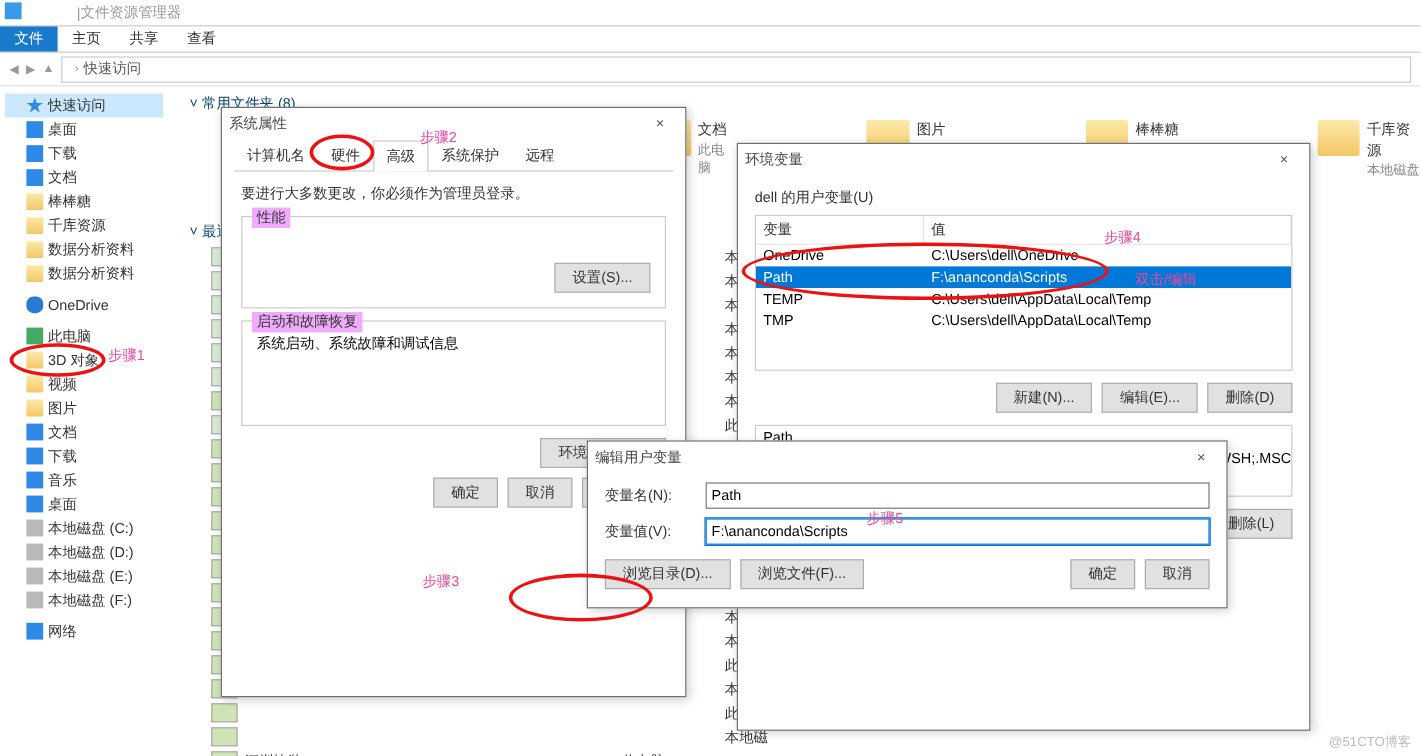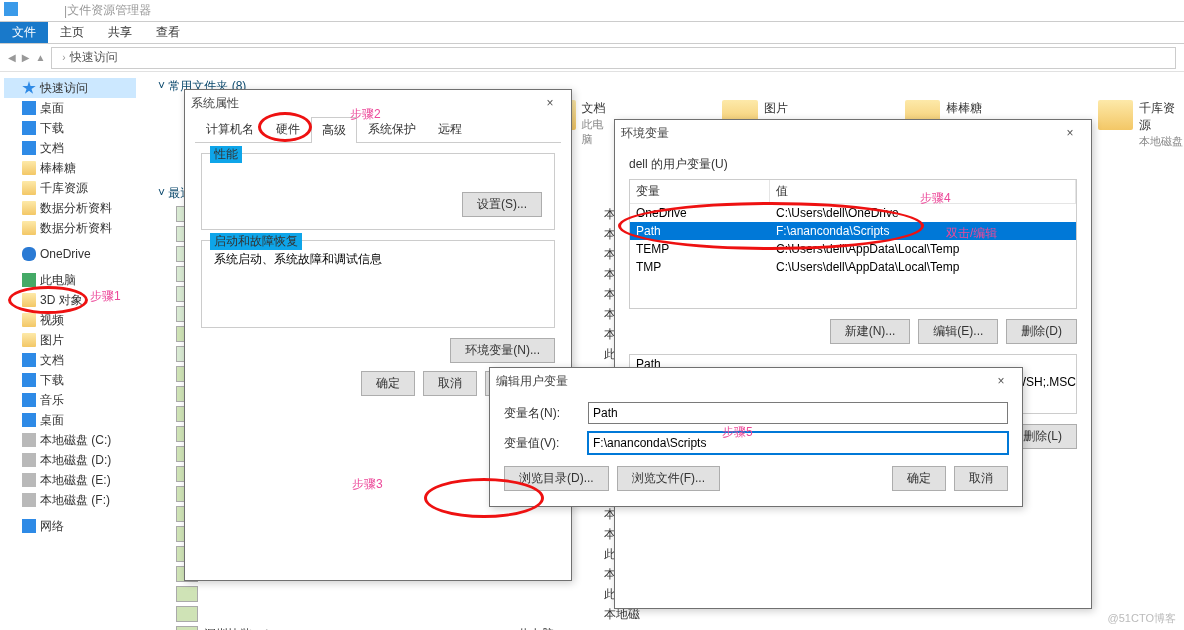--- a/index.html
+++ b/index.html
@@ -41,21 +41,21 @@
 .gf .sub { color:#888; font-size:11px; }
 
 
 .dlg { position: absolute; background: #fff; border: 1px solid #707070; box-shadow: 2px 2px 8px rgba(0,0,0,.2); }
 .dlg .dlg-title { height: 26px; display: flex; align-items: center; justify-content: space-between; padding: 0 6px; color: #444; }
 .dlg .close-x { width: 30px; text-align: center; color: #555; }
 .tabset { display: flex; border-bottom: 1px solid #ccc; margin: 0 10px; }
 .tabset .t { padding: 4px 10px; border: 1px solid transparent; border-bottom: none; color: #333; }
 .tabset .t.active { border-color: #ccc; background: #fff; position: relative; top: 1px; }
 .group { border: 1px solid #ccc; margin: 10px 16px; padding: 10px 12px 12px; position: relative; }
-.group .legend { position: absolute; top: -8px; left: 8px; background: #0ea5e9; padding: 0 4px; color: #333; }
+.group .legend { position: absolute; top: -8px; left: 8px; background: #f0abfc; padding: 0 4px; color: #333; }
 .btn { border: 1px solid #adadad; background: #e1e1e1; padding: 3px 14px; color: #333; display: inline-block; text-align: center; }
 .btn-row { display: flex; justify-content: flex-end; gap: 8px; padding: 8px 16px; }
 .right-btn { float: right; margin-top: 8px; }
 
 
 .lv { border: 1px solid #ccc; background: #fff; height: 130px; overflow: hidden; }
 .lv .hdr { display: flex; background: #fff; border-bottom: 1px solid #e5e5e5; }
 .lv .hdr span { padding: 3px 6px; border-right: 1px solid #e5e5e5; color: #333; }
 .lv .rows .r { display: flex; height: 18px; align-items: center; }
 .lv .rows .r.sel { background: #0078d7; color: #fff; }
@@ -392,20 +392,21 @@
     <span>系统属性</span>
     <span class="close-x">×</span>
   </div>
   <div class="tabset">
     <div class="t">计算机名</div>
     <div class="t">硬件</div>
     <div class="t active">高级</div>
     <div class="t">系统保护</div>
     <div class="t">远程</div>
   </div>
+  <div style="margin:10px 16px;color:#333">要进行大多数更改，你必须作为管理员登录。</div>
   <div class="group">
     <div class="legend">性能</div>
     <div style="height:20px"></div>
     <span class="btn right-btn">设置(S)...</span>
     <div style="clear:both"></div>
   </div>
   <div class="group">
     <div class="legend">启动和故障恢复</div>
     <div>系统启动、系统故障和调试信息</div>
     <div style="height:14px"></div>

